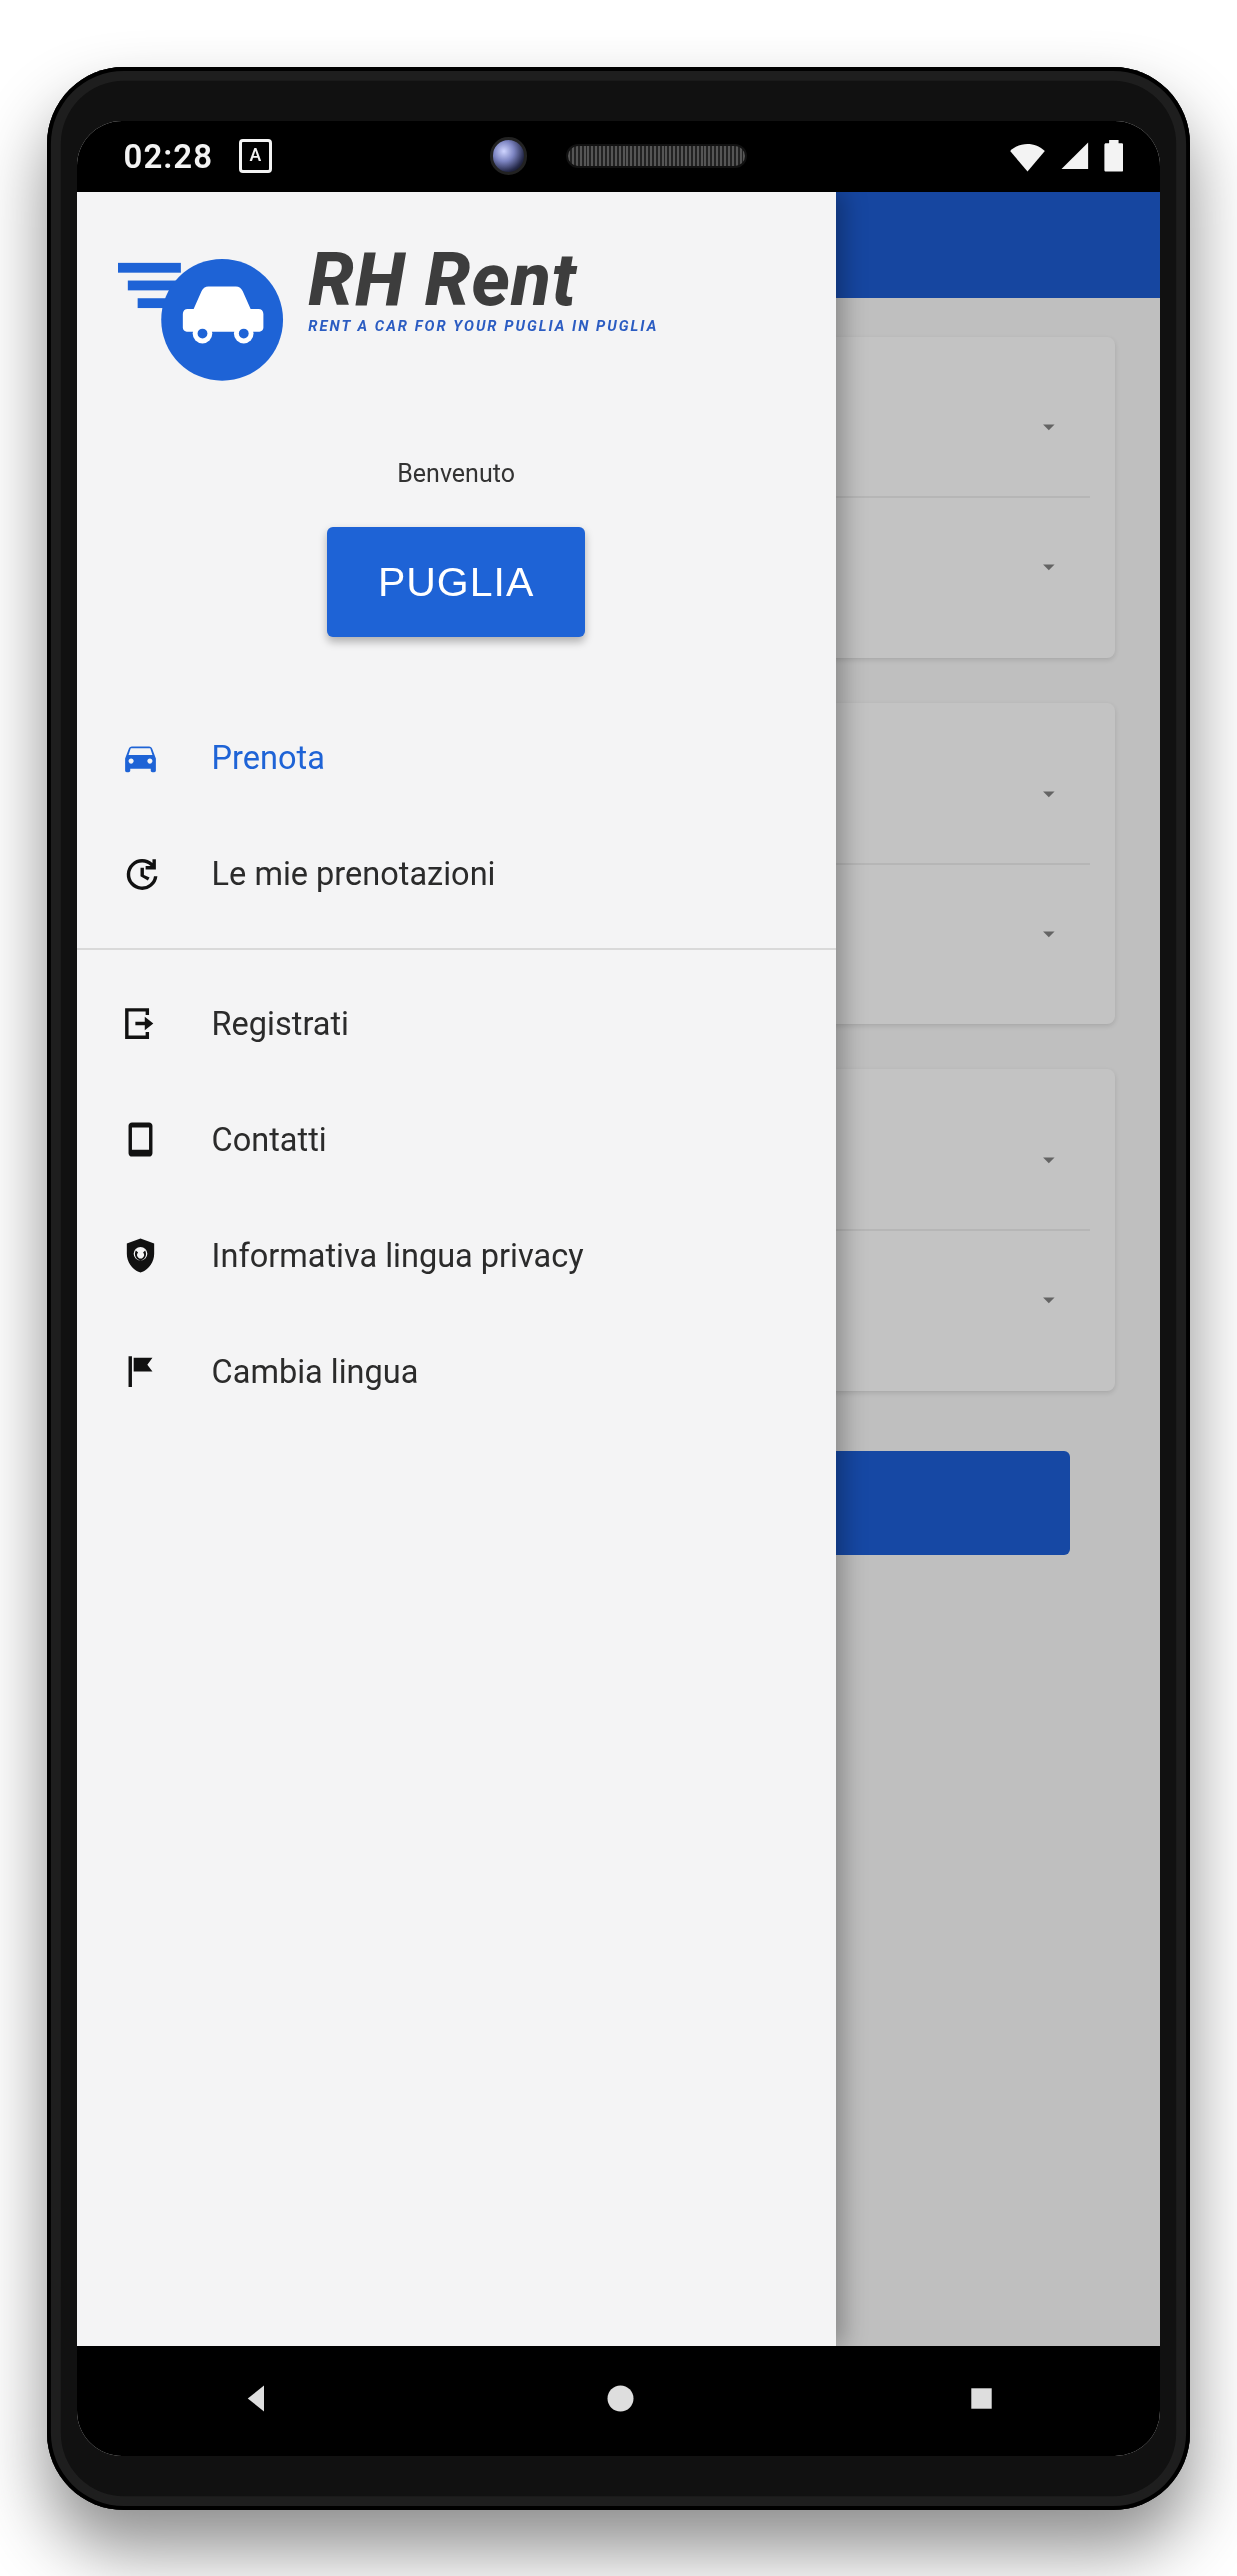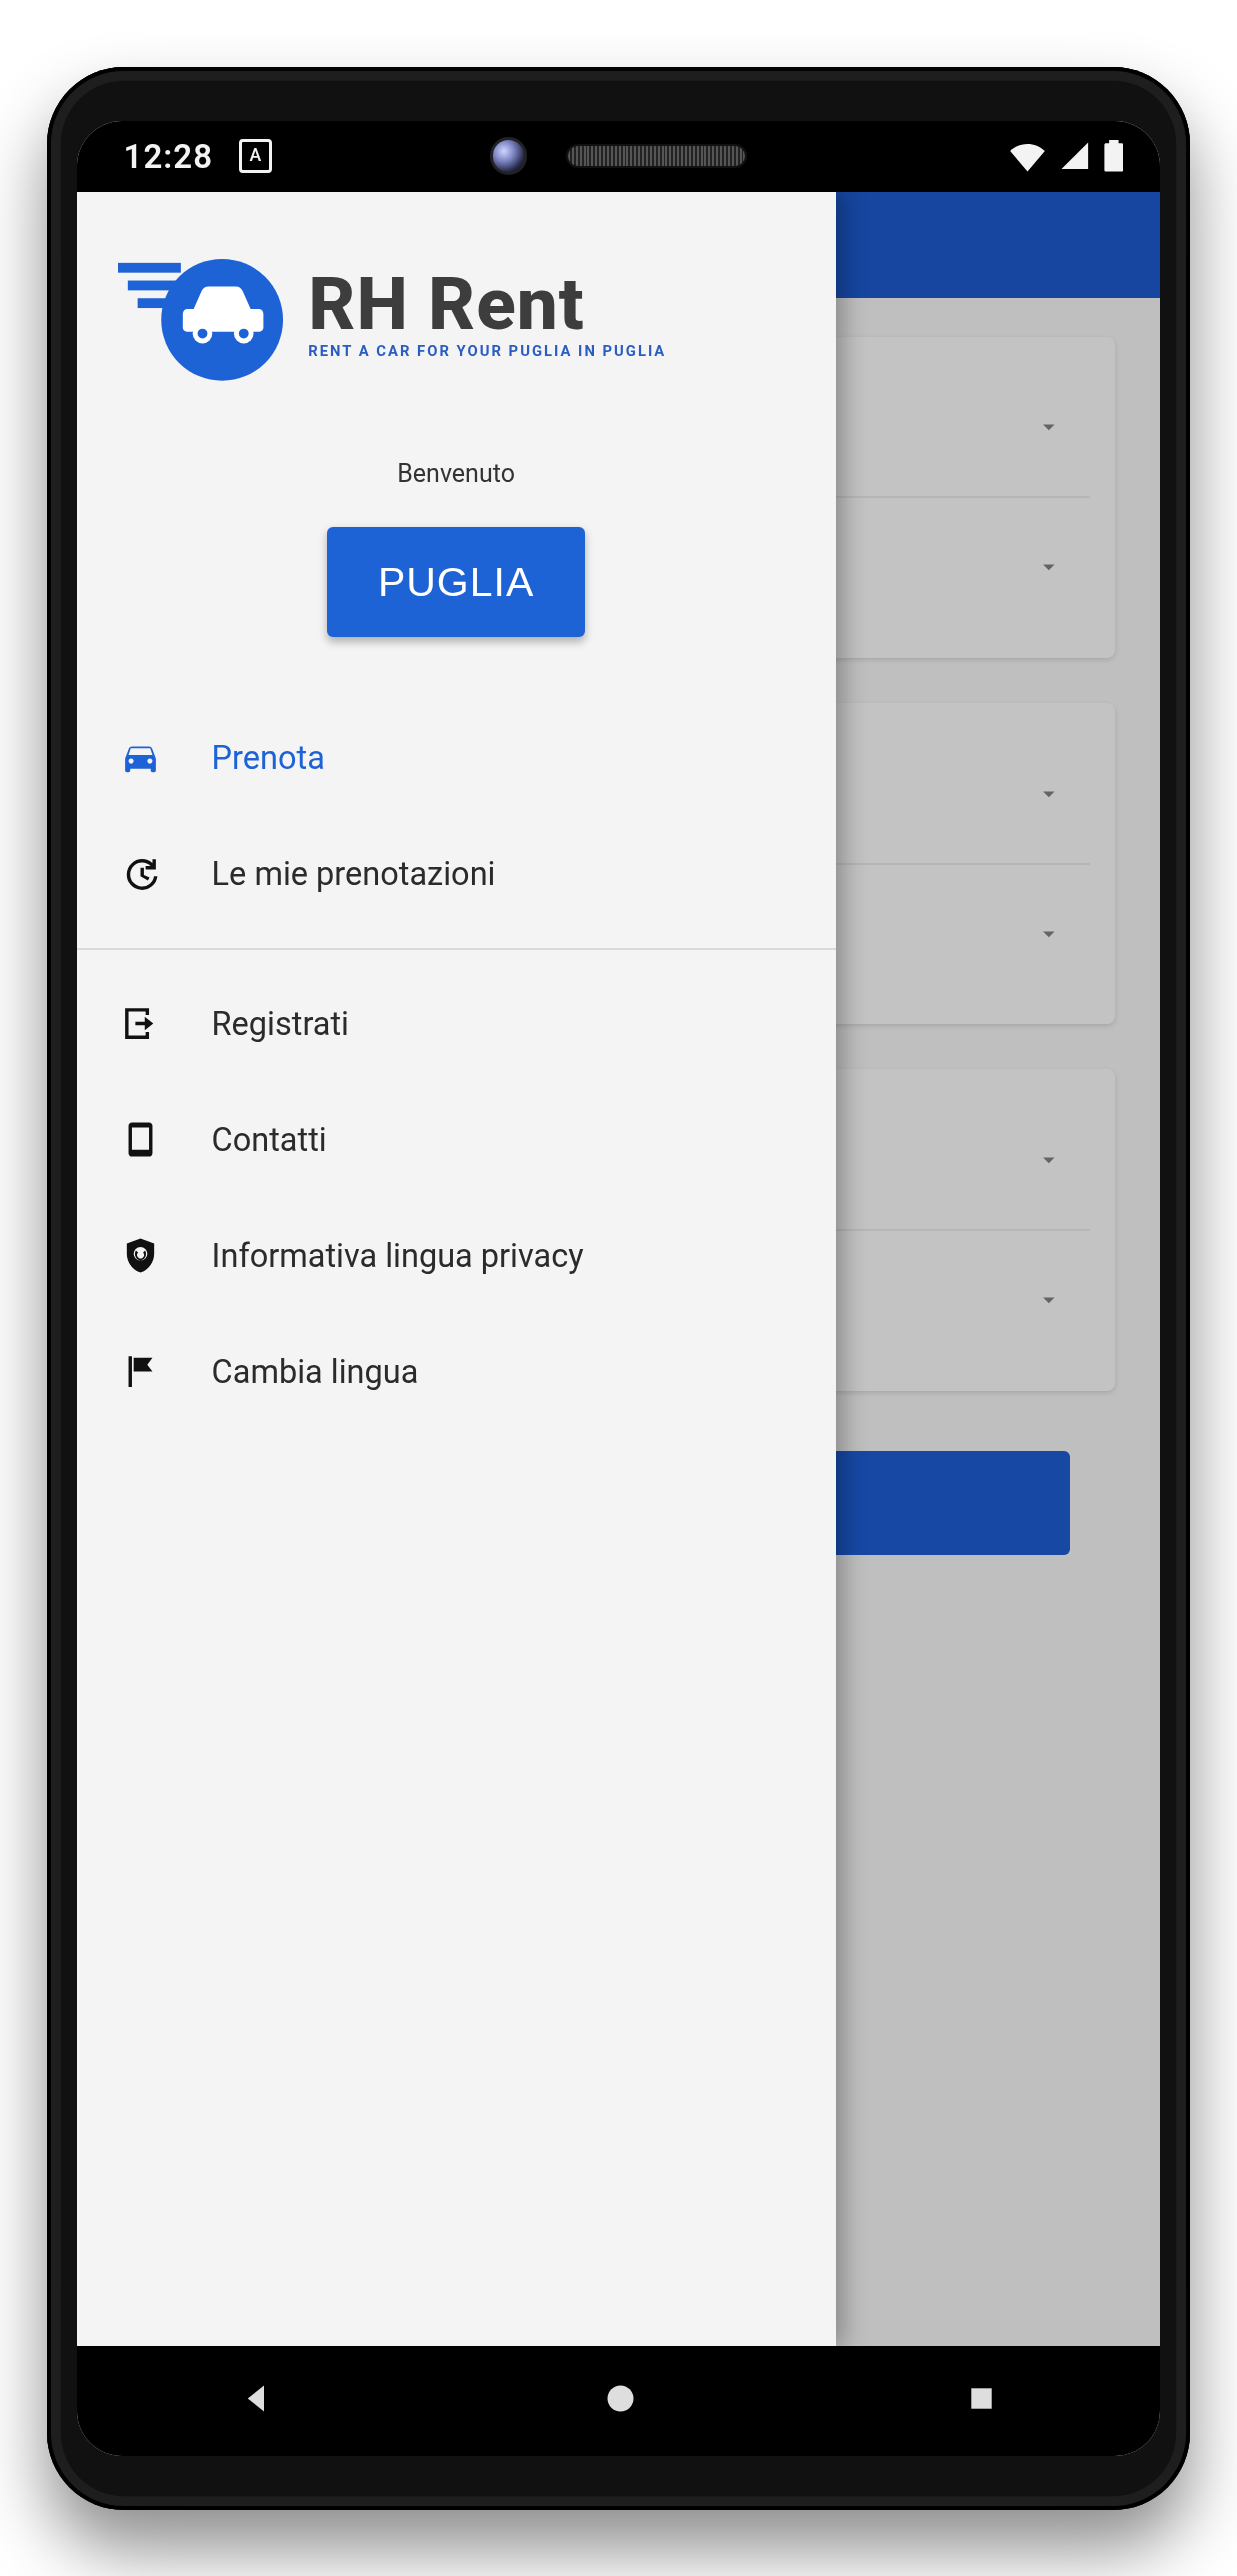--- a/index.html
+++ b/index.html
@@ -90,21 +90,21 @@
     position:absolute;inset:0;background:rgba(0,0,0,.18);
   }
   
   .drawer{
     position:absolute;top:0;bottom:0;left:0;width:759px;
     background:#f4f4f5;box-shadow:7.9px 0 21.7px rgba(0,0,0,.28);
     display:flex;flex-direction:column;
   }
   .logo-wrap{
     padding:45px 29.6px 19.7px 41px;
-    display:flex;align-items:center;gap:23.6px;
+    display:flex;gap:23.6px;font-style:italic;
   }
   .logo-mark{flex:0 0 auto;}
   .logo-text-wrap{display:flex;flex-direction:column;}
   .logo-text{
     font-size:73px;font-weight:800;color:#3d3d3d;letter-spacing:1px;white-space:nowrap;
   }
   .logo-sub{
     font-size:14.8px;font-weight:700;color:#2b5cc2;letter-spacing:2px;margin-top:-5.9px;white-space:nowrap;
   }
   .welcome{
@@ -135,21 +135,21 @@
   }
   .nav-bar svg{opacity:.95;}
 </style>
 </head>
 <body>
 
 <div class="phone-frame">
   <div class="screen">
 
     <div class="status-bar">
-      <span class="status-time">12:28</span>
+      <span class="status-time">02:28</span>
       <span class="status-sq">A</span>
       <div class="notch">
         <div class="notch-cam"></div>
         <div class="notch-speaker"></div>
       </div>
       <div class="status-right">
         <svg width="39" height="31.5" viewBox="0 0 24 20">
             <path fill="#f3f3f3" d="M12 20l11-13C17 1 7 1 1 7l11 13z"></path>
           </svg>
         <svg width="29.6" height="29.6" viewBox="0 0 20 20">

